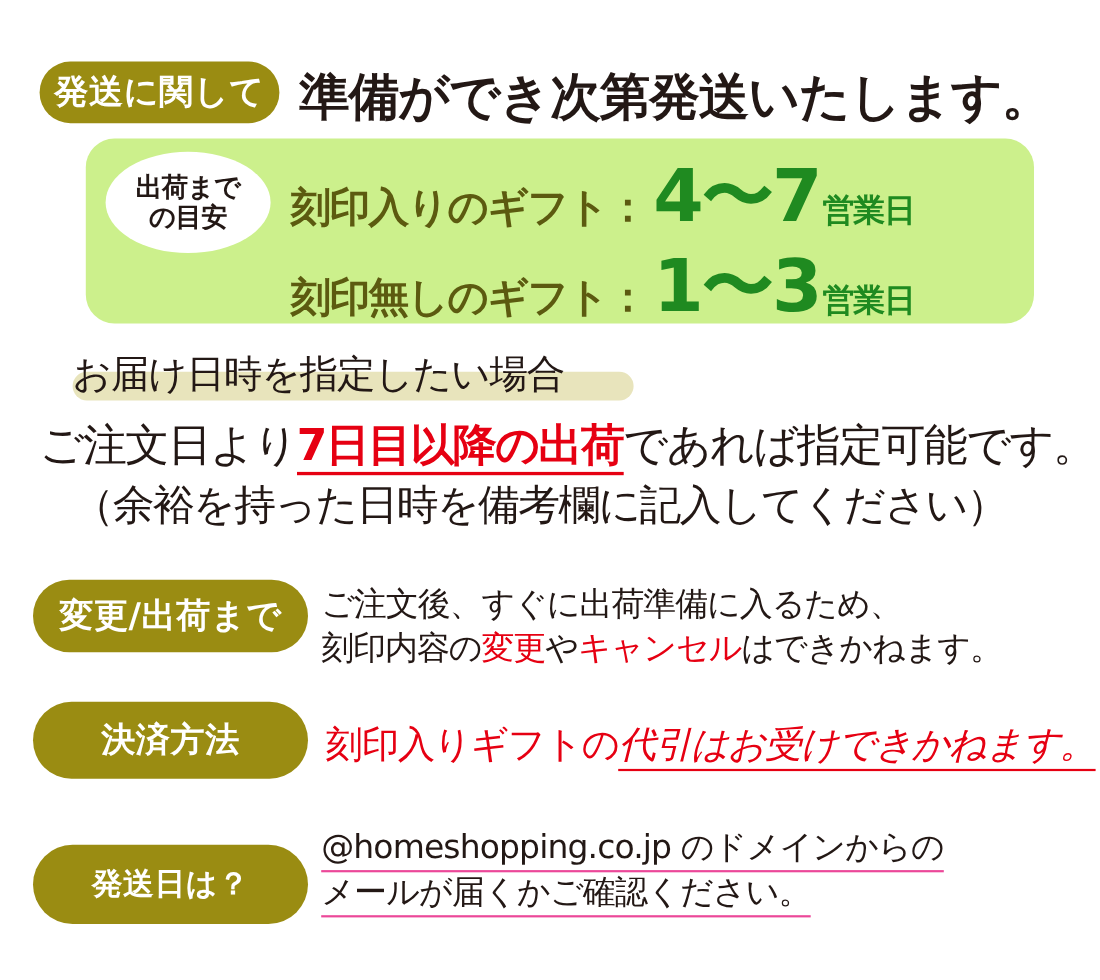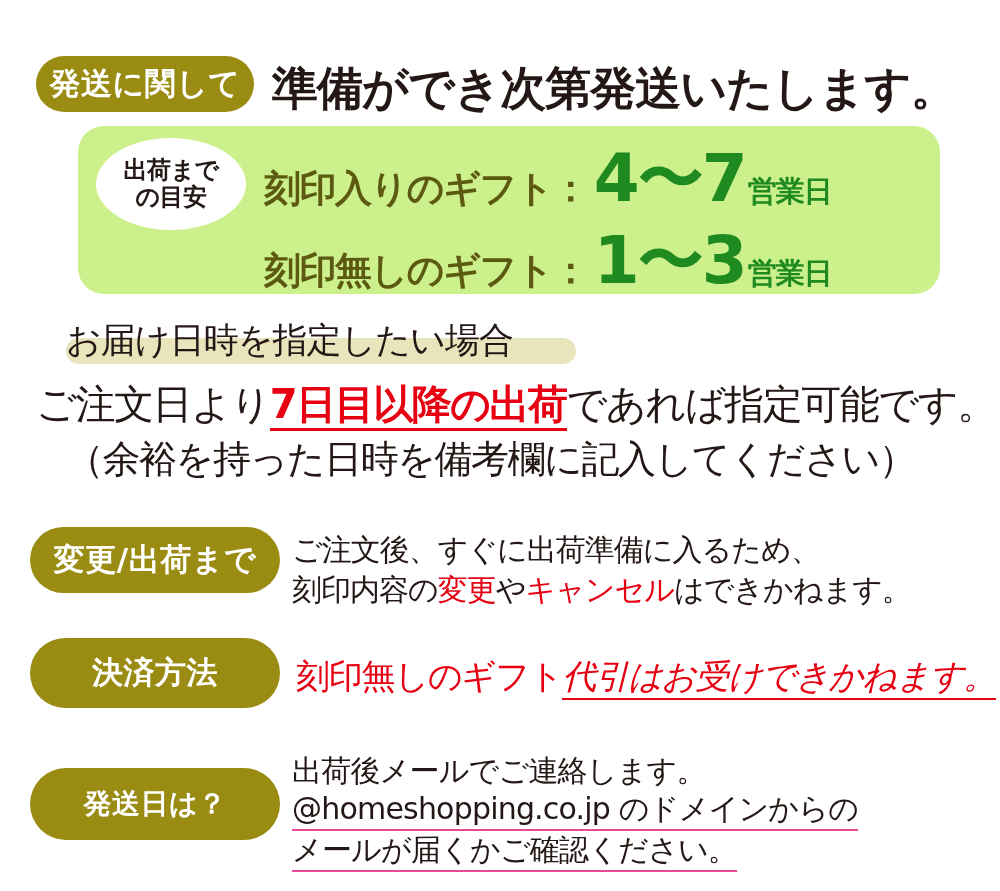--- a/index.html
+++ b/index.html
@@ -304,25 +304,24 @@
 
   <div id="change-text">
     <div>ご注文後、すぐに出荷準備に入るため、</div>
     <div><span>刻印内容の</span><span class="red">変更</span><span>や</span><span class="red">キャンセル</span><span>はできかねます。</span></div>
   </div>
 
   <div class="panel" id="panel-payment"></div>
 
   <div class="badge" id="badge-payment">決済方法</div>
 
-  <div id="payment-text"><span>刻印無しのギフト</span><span class="ul">代引はお受けできかねます。</span></div>
+  <div id="payment-text"><span>刻印入りギフトの</span><span class="ul">代引はお受けできかねます。</span></div>
 
   <div class="panel" id="panel-shipdate"></div>
 
   <div class="badge" id="badge-shipdate">発送日は？</div>
 
   <div id="shipdate-text">
-    <div>出荷後メールでご連絡します。</div>
     <div><span class="ul">@homeshopping.co.jp のドメインからの</span></div>
     <div><span class="ul">メールが届くかご確認ください。</span></div>
   </div>
 
 </div>
 
 </body></html>

